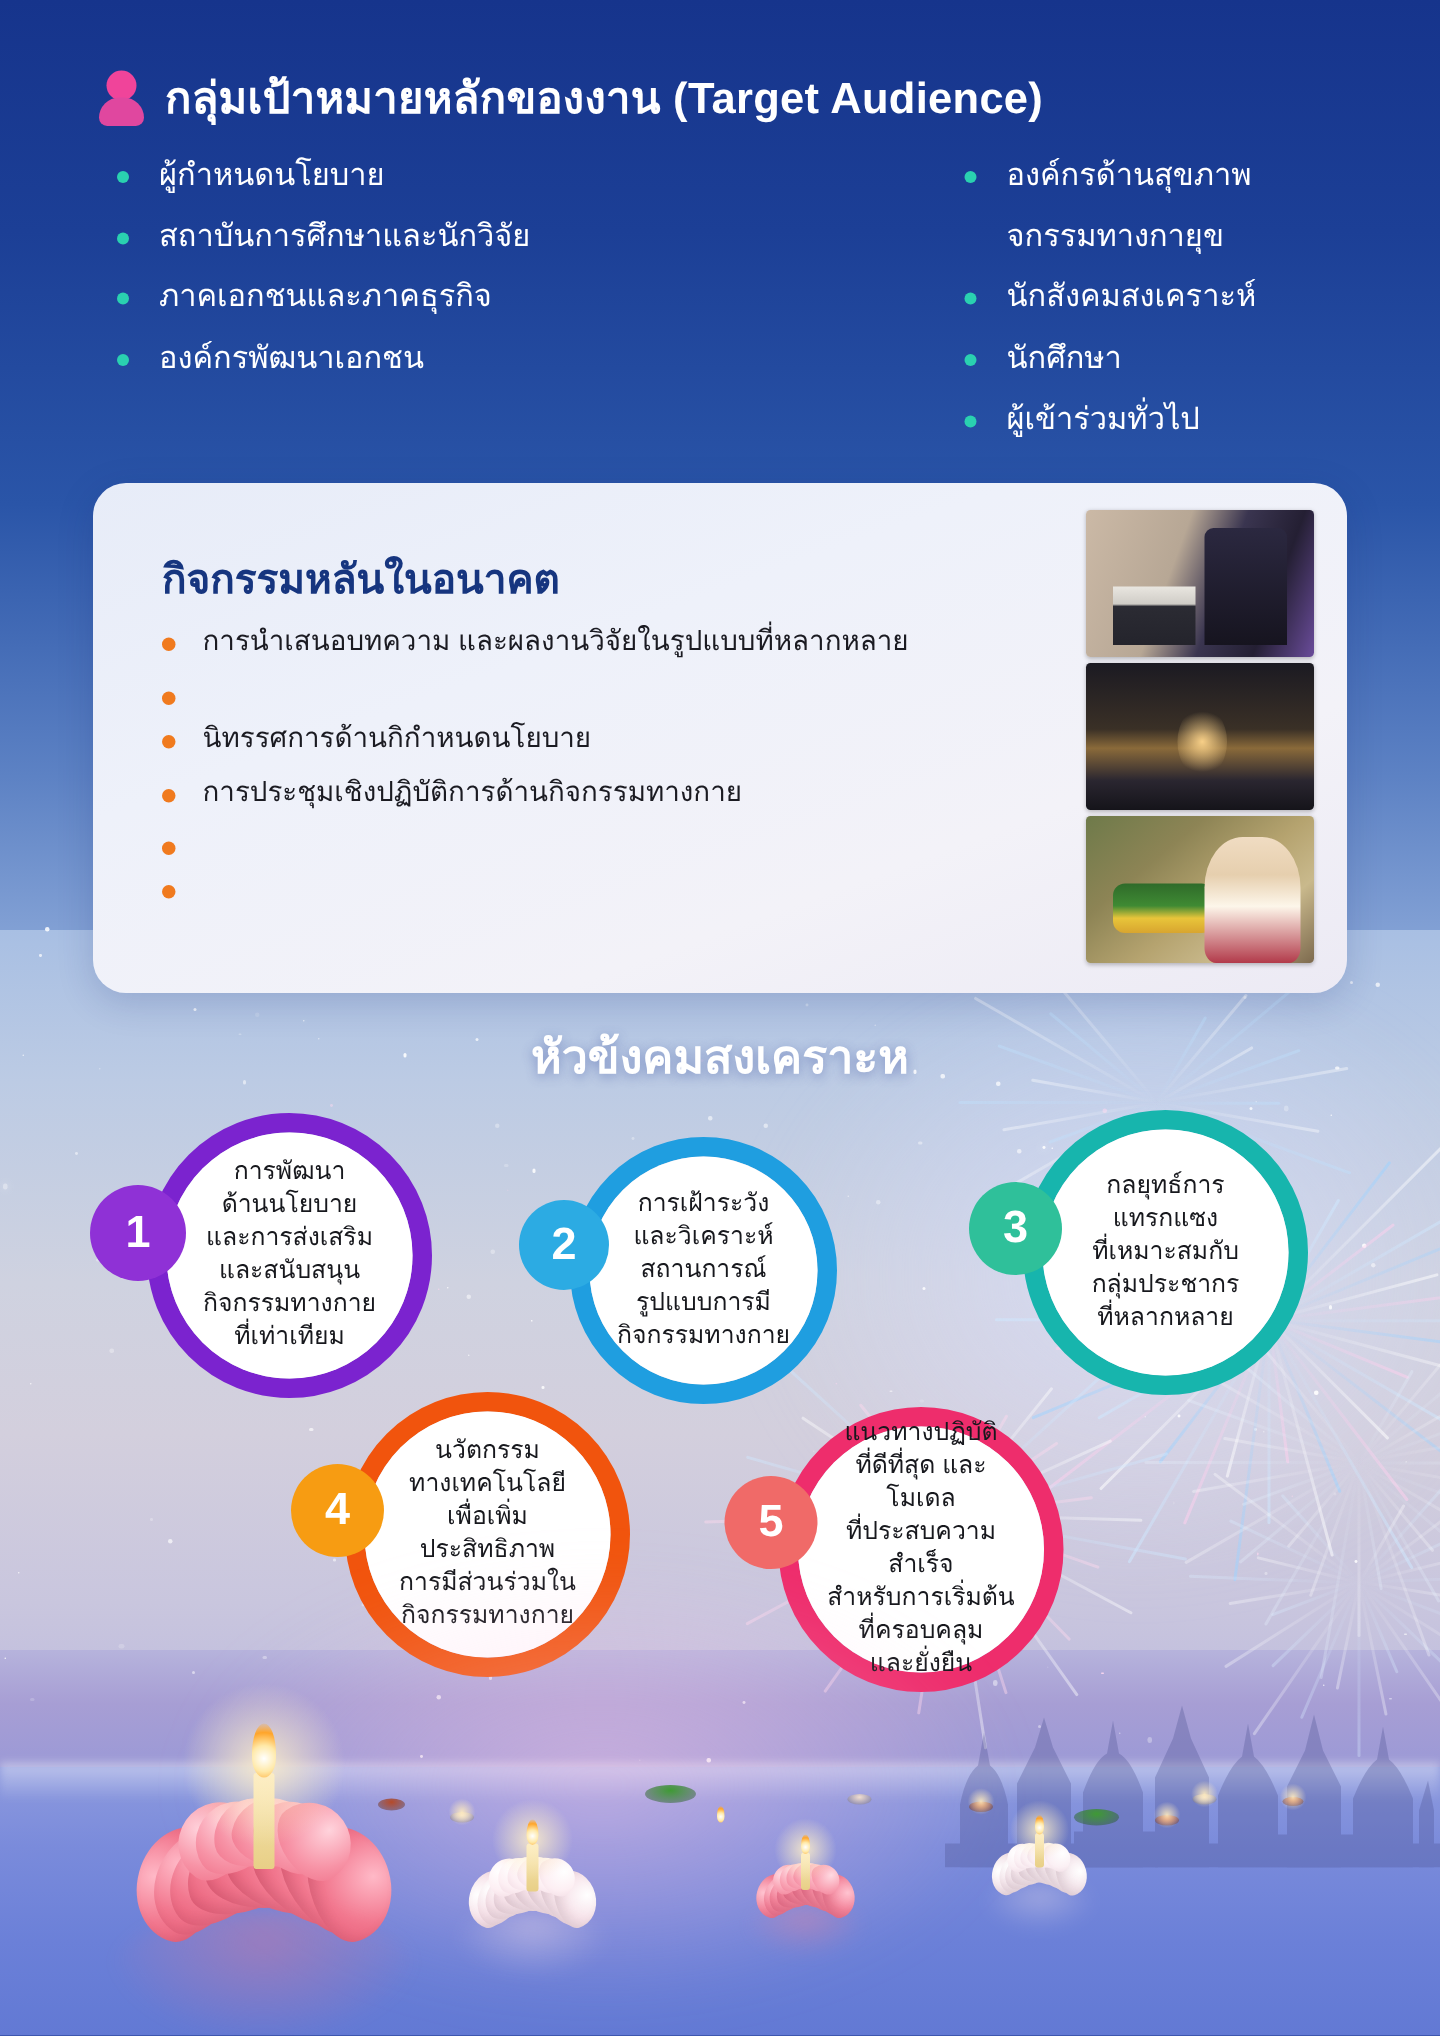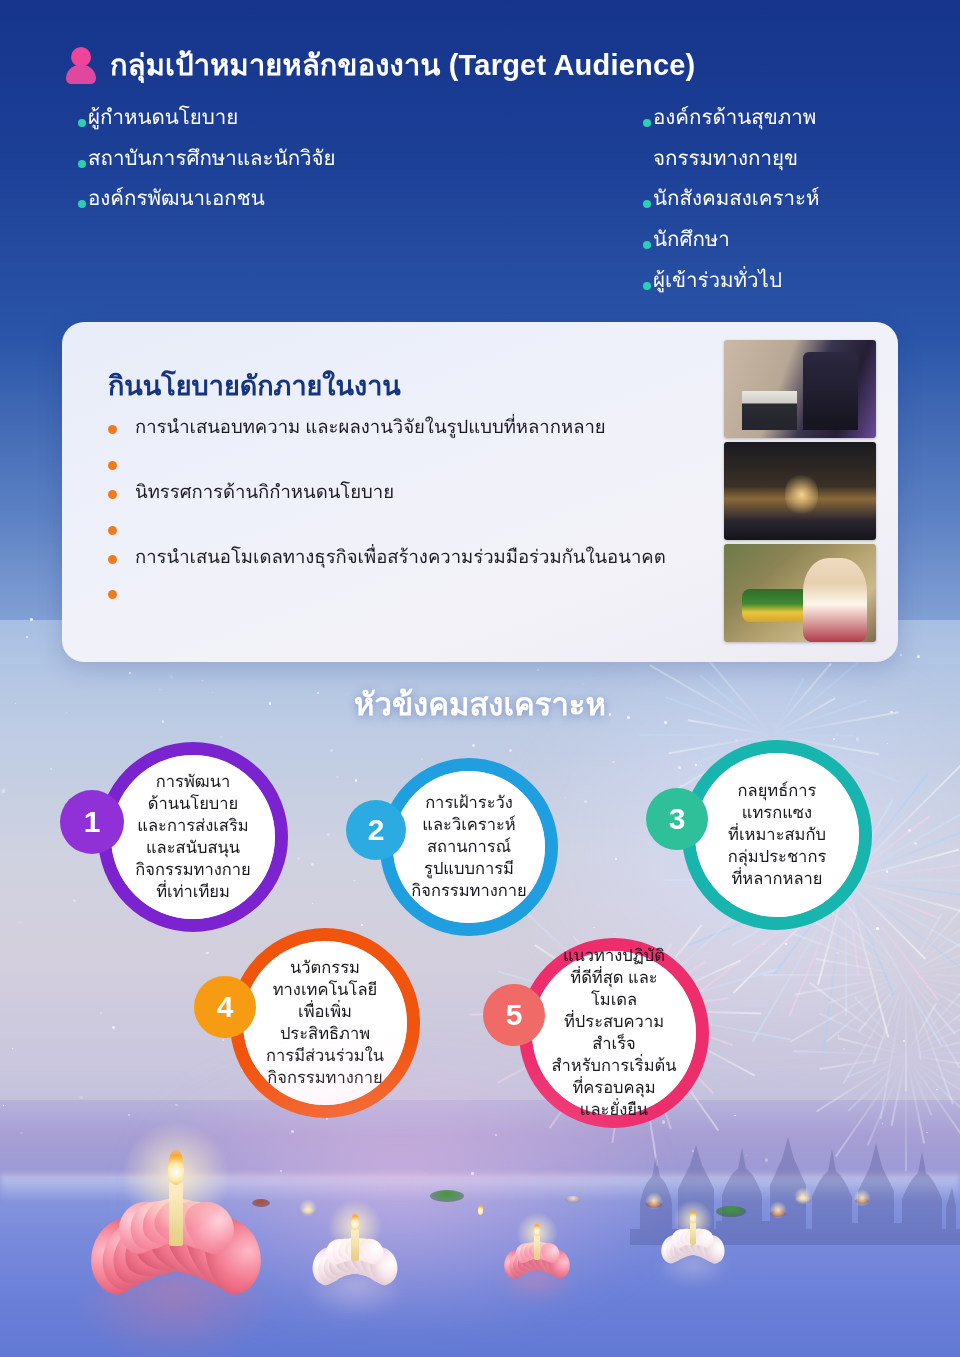--- a/index.html
+++ b/index.html
@@ -57,21 +57,21 @@
   .hdr-row{display:flex;align-items:center;gap:14px;padding:42px 0 0 66px;}
   .person-icon{width:30px;height:36px;flex:none;position:relative;}
   .person-icon .head{position:absolute;left:5px;top:0;width:20px;height:20px;border-radius:50%;background:#f0449a;}
   .person-icon .body{position:absolute;left:0;top:18px;width:30px;height:19px;border-radius:15px 15px 6px 6px;background:#e0479f;}
   .hdr-title{color:#fff;font-size:29px;font-weight:700;letter-spacing:.2px;white-space:nowrap;}
 
   .aud-cols{display:flex;padding:14px 0 0 0;}
   .aud-col{flex:none;}
   .aud-col.left{width:545px;padding-left:78px;}
   .aud-col.right{width:370px;padding-left:20px;}
-  .aud-item{display:flex;align-items:center;gap:2px;margin-bottom:11px;}
+  .aud-item{display:flex;align-items:flex-start;gap:20px;margin-bottom:11px;}
   .dot{width:8px;height:8px;border-radius:50%;background:#2ad1b0;flex:none;margin-top:12px;}
   .dot.blank{background:transparent;}
   .aud-txt{color:#fff;font-size:20.5px;line-height:1.45;}
 
   
   .card{
     position:absolute;left:62px;top:322px;width:836px;height:340px;
     border-radius:22px;
     background:linear-gradient(160deg,#e7ecf8 0%,#eef1fa 35%,#f3f2f8 70%,#eceaf4 100%);
     box-shadow:0 6px 24px rgba(20,40,110,.18);
@@ -511,20 +511,24 @@
         <div class="aud-item">
             <span class="dot" style="background: rgb(42, 209, 176);"></span>
             <span class="aud-txt">ผู้กำหนดนโยบาย</span>
           </div>
         <div class="aud-item">
             <span class="dot" style="background: rgb(42, 209, 176);"></span>
             <span class="aud-txt">สถาบันการศึกษาและนักวิจัย</span>
           </div>
         <div class="aud-item">
             <span class="dot" style="background: rgb(42, 209, 176);"></span>
+            <span class="aud-txt">ภาคเอกชนและภาคธุรกิจ</span>
+          </div>
+        <div class="aud-item">
+            <span class="dot" style="background: rgb(42, 209, 176);"></span>
             <span class="aud-txt">องค์กรพัฒนาเอกชน</span>
           </div>
       </div>
       <div class="aud-col right">
         <div class="aud-item">
             <span class="dot" style="background: rgb(42, 209, 176);"></span>
             <span class="aud-txt">องค์กรด้านสุขภาพ</span>
           </div>
         <div class="aud-item">
             <span class="dot blank"></span>
@@ -540,39 +544,39 @@
           </div>
         <div class="aud-item">
             <span class="dot" style="background: rgb(42, 209, 176);"></span>
             <span class="aud-txt">ผู้เข้าร่วมทั่วไป</span>
           </div>
       </div>
     </div>
   </div>
 
   <div class="card">
-    <div class="card-title">กินนโยบายดักภายในงาน</div>
+    <div class="card-title">กิจกรรมหลันในอนาคต</div>
     <div class="act-list">
       <div class="act-item">
           <span class="act-dot" style="background: rgb(240, 122, 30);"></span>
           <span class="act-txt">การนำเสนอบทความ และผลงานวิจัยในรูปแบบที่หลากหลาย</span>
         </div>
       <div class="act-item">
           <span class="act-dot" style="background: rgb(240, 122, 30);"></span>
         </div>
       <div class="act-item">
           <span class="act-dot" style="background: rgb(240, 122, 30);"></span>
           <span class="act-txt">นิทรรศการด้านกิกำหนดนโยบาย</span>
         </div>
       <div class="act-item">
           <span class="act-dot" style="background: rgb(240, 122, 30);"></span>
+          <span class="act-txt">การประชุมเชิงปฏิบัติการด้านกิจกรรมทางกาย</span>
         </div>
       <div class="act-item">
           <span class="act-dot" style="background: rgb(240, 122, 30);"></span>
-          <span class="act-txt">การนำเสนอโมเดลทางธุรกิจเพื่อสร้างความร่วมมือร่วมกันในอนาคต</span>
         </div>
       <div class="act-item">
           <span class="act-dot" style="background: rgb(240, 122, 30);"></span>
         </div>
     </div>
     <div class="photos">
       <div class="photo p1"></div>
       <div class="photo p2"></div>
       <div class="photo p3"></div>
     </div>

